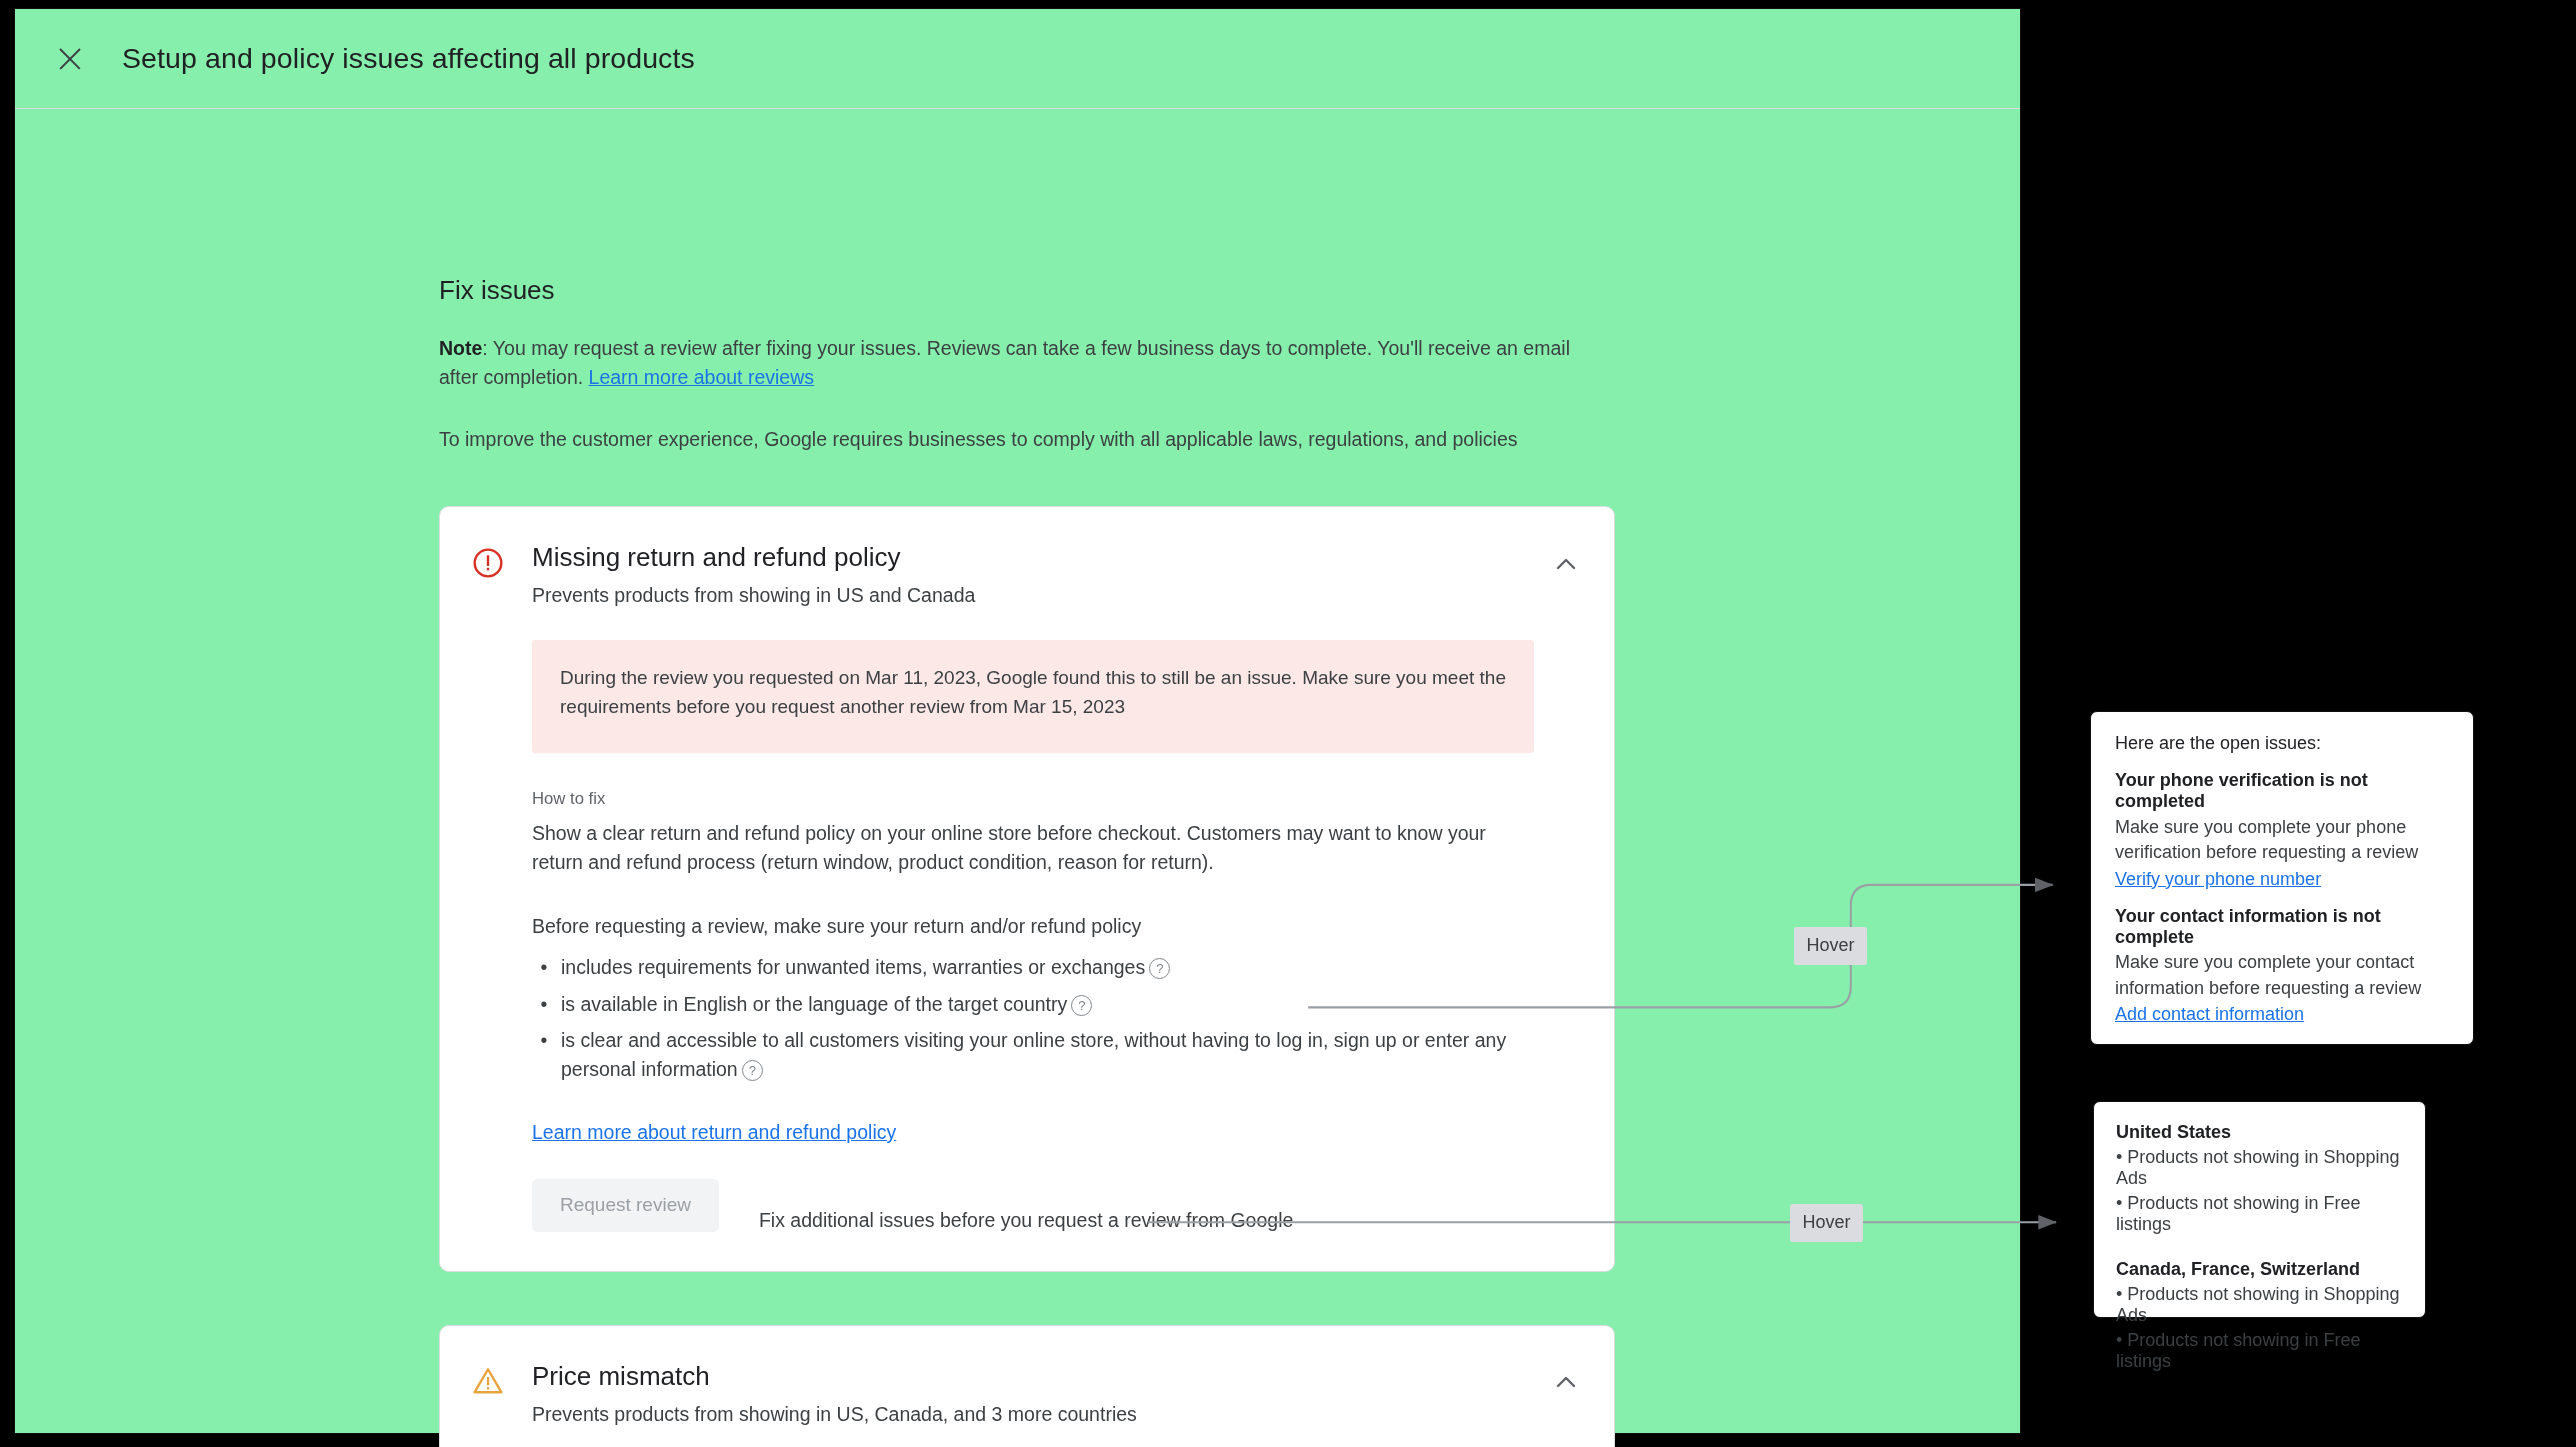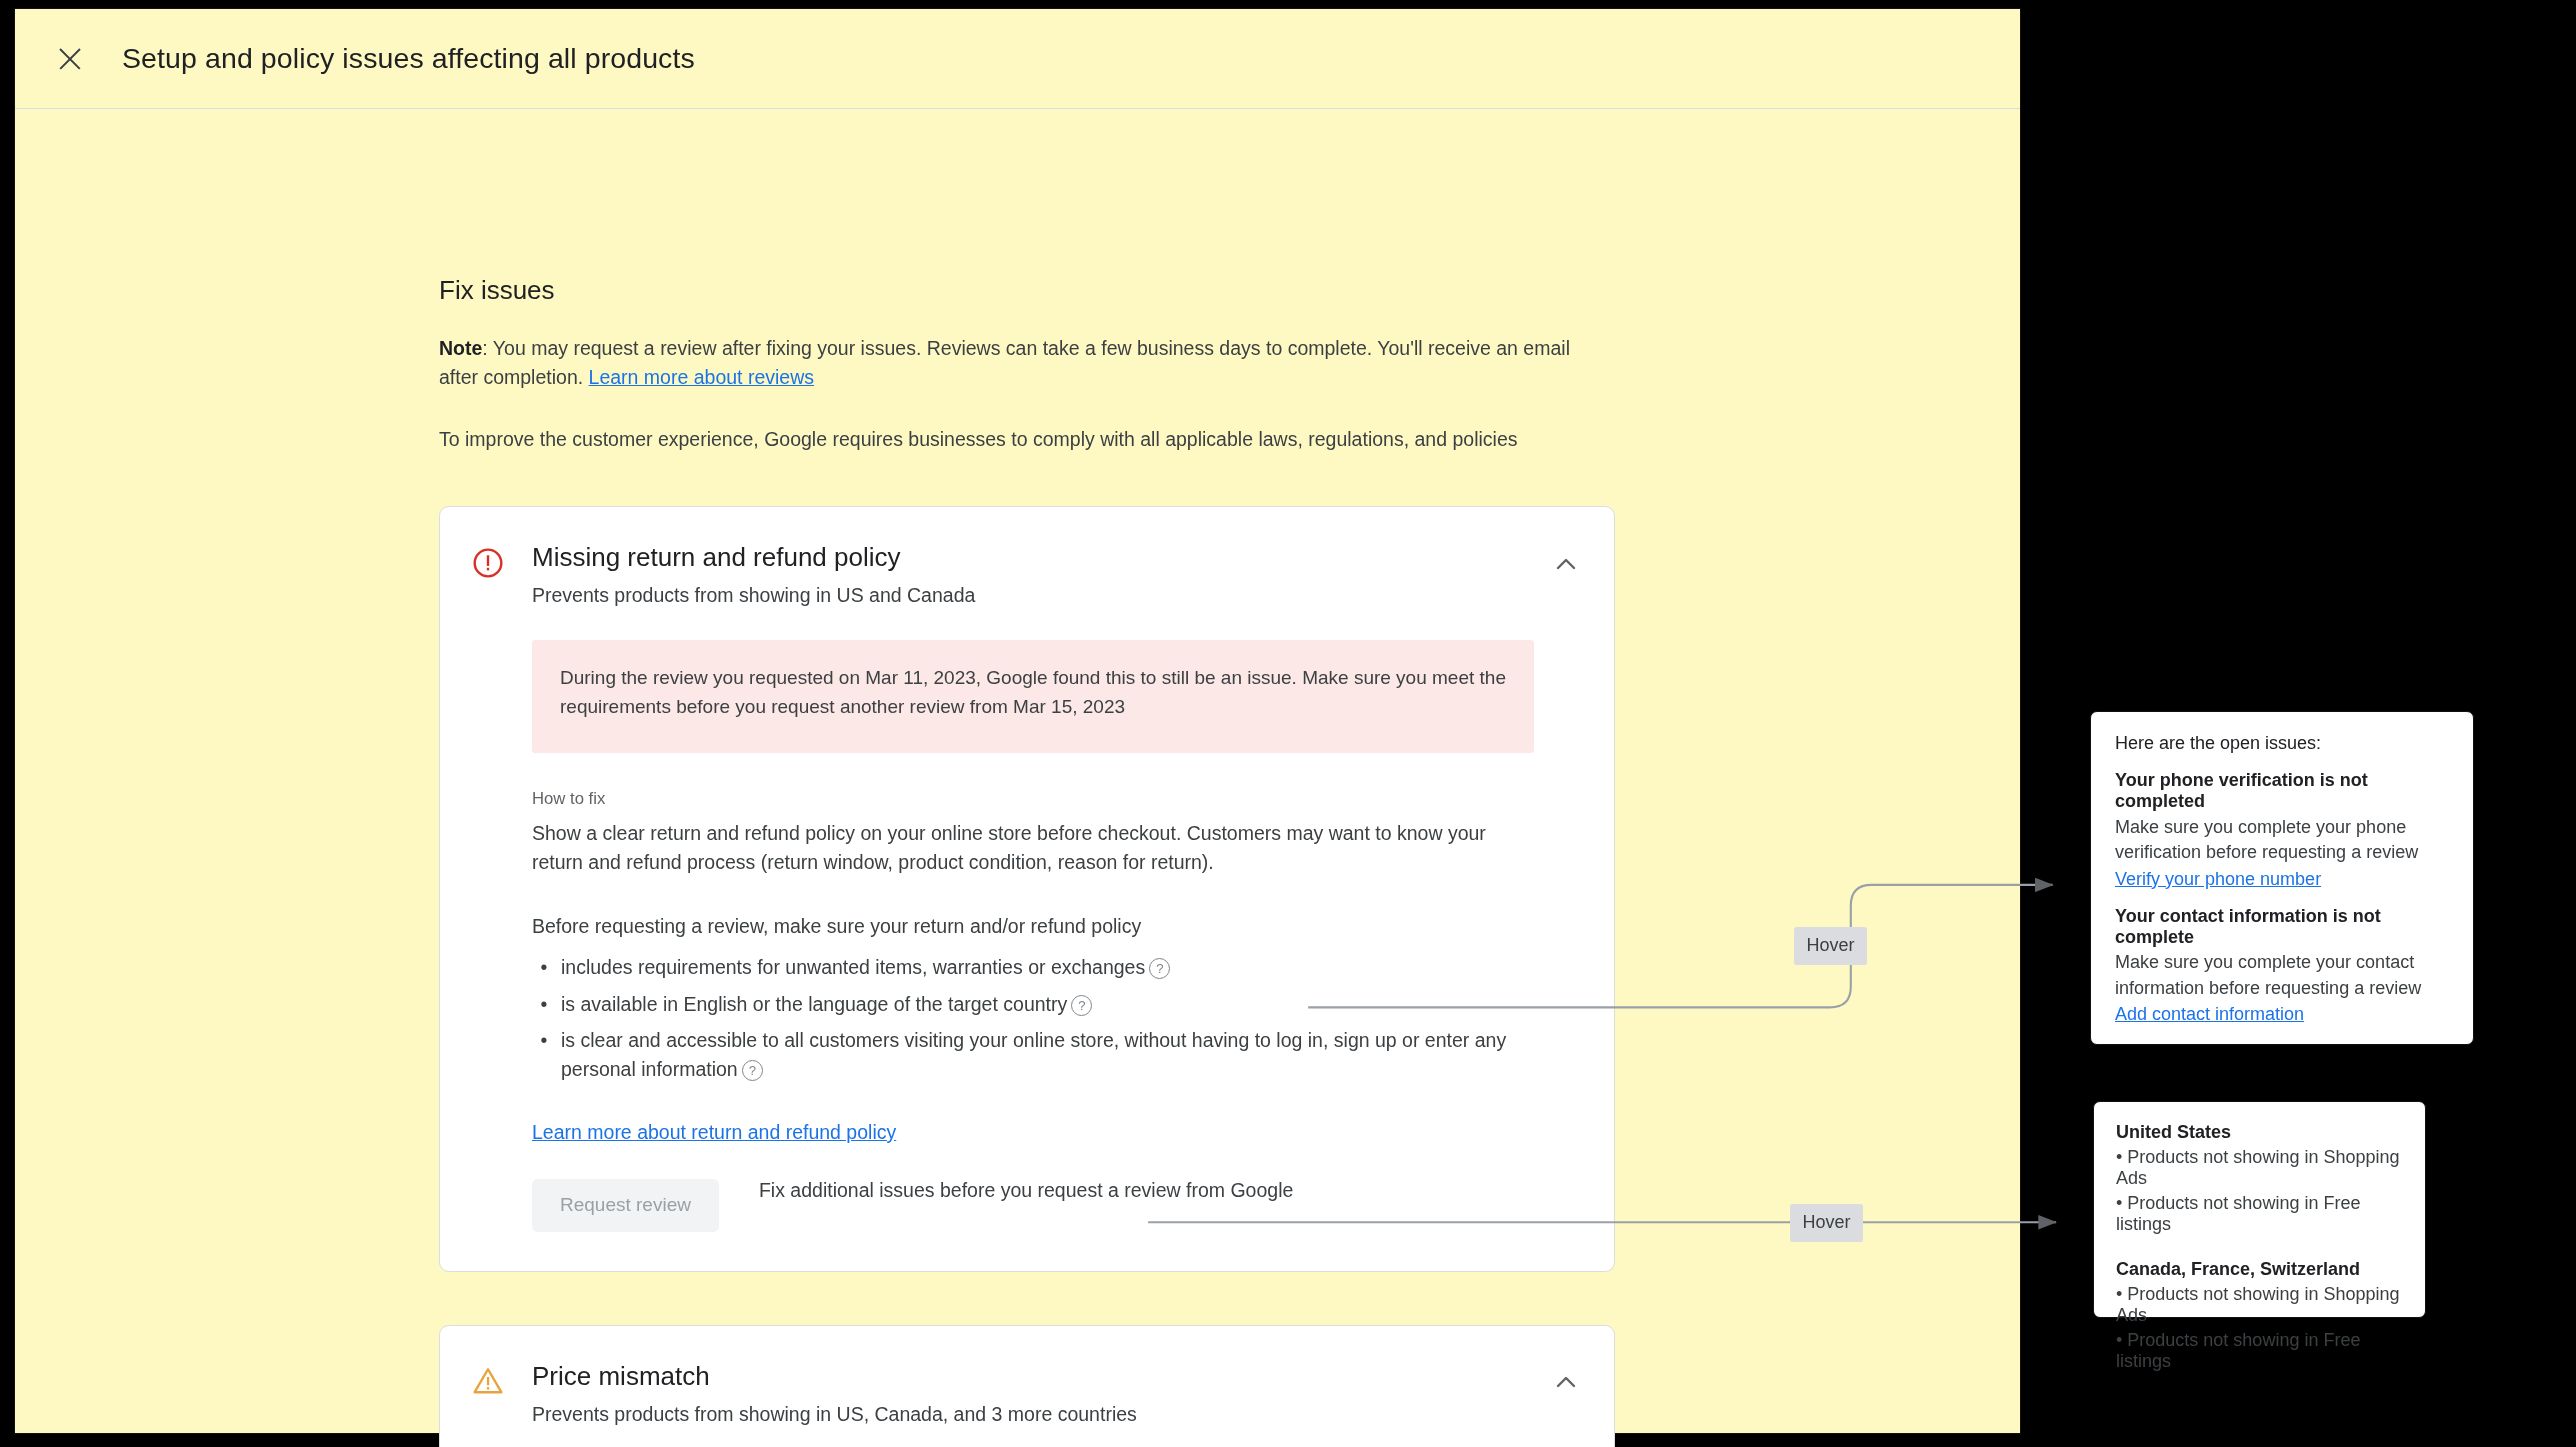--- a/index.html
+++ b/index.html
@@ -15,21 +15,21 @@
     overflow: hidden;
   }
 
   
   #dialog {
     position: absolute;
     left: 14px;
     top: 8.4px;
     width: 2007px;
     height: 1426px;
-    background: #fef9c3;
+    background: #86efac;
     border: 1.4px solid #111;
     box-sizing: border-box;
   }
   #dialog-header {
     height: 100px;
     border-bottom: 0.7px solid #dadce0;
     display: flex;
     align-items: center;
     padding-left: 35px;
     box-sizing: border-box;
@@ -188,21 +188,21 @@
     line-height: 19px;
     text-align: center;
     vertical-align: 0.7px;
     margin-left: 4.2px;
     cursor: pointer;
   }
   .learn-link-row { margin-top: 38px; font-size: 19.5px; }
   .actions-row {
     margin-top: 35px;
     display: flex;
-    align-items: flex-start;
+    align-items: flex-end;
   }
   .btn-disabled {
     background: #f1f3f4;
     color: #9aa0a6;
     font-size: 19px;
     border: none;
     border-radius: 5.6px;
     padding: 15.3px 28px;
     font-family: "Liberation Sans", sans-serif;
     cursor: default;

